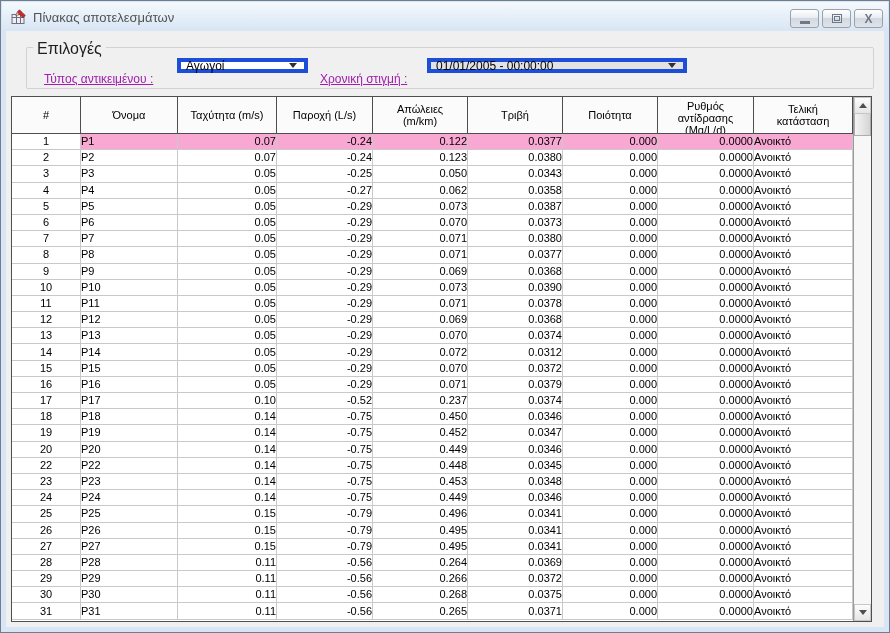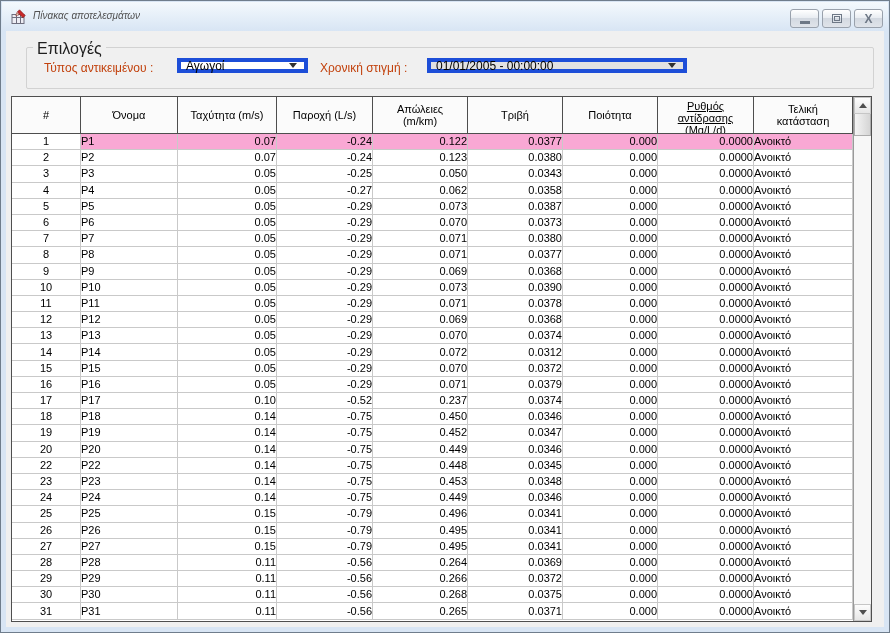--- a/index.html
+++ b/index.html
@@ -3,55 +3,55 @@
 <meta charset="utf-8">
 <style>
   html,body{margin:0;padding:0;background:#888;}
   .screen{position:relative;width:890px;height:633px;font-family:"Liberation Sans",sans-serif;
           -webkit-font-smoothing:antialiased;overflow:hidden;}
   
   .window{position:absolute;inset:0;background:#D8E5F4;border:1px solid #6F7D8C;box-sizing:border-box;}
   .titlebar{position:absolute;left:1px;top:1px;right:1px;height:29px;
             background:linear-gradient(180deg,#F4F9FD 0%,#E7F0F9 45%,#D8E5F4 100%);}
   .title-icon{position:absolute;left:9px;top:7px;width:16px;height:16px;}
-  .title-text{position:absolute;left:31px;top:8px;font-size:10px;color:#525252;font-style:italic;}
+  .title-text{position:absolute;left:31px;top:8px;font-size:13px;color:#525252;}
   .win-buttons{position:absolute;top:7px;right:5px;display:flex;gap:3px;}
   .win-btn{width:29px;height:19px;border:1px solid #99A1AC;border-radius:3px;box-sizing:border-box;
            background:linear-gradient(180deg,#FFFFFF 0%,#E9EDF2 45%,#D3D9E1 50%,#E0E4EA 100%);
            display:flex;align-items:center;justify-content:center;}
   .glyph-min{width:10px;height:3px;background:#6E7886;margin-top:8px;}
   .glyph-max{position:relative;width:10px;height:9px;border:1px solid #6E7886;box-sizing:border-box;}
   .glyph-max::before{content:'';position:absolute;inset:1px;border:1px solid #6E7886;}
   .glyph-close{font-size:12px;font-weight:bold;color:#6E7886;line-height:1;}
   .client{position:absolute;left:5px;top:30px;right:5px;bottom:5px;background:#F0F0F0;}
   
   .groupbox{position:absolute;left:20px;top:16px;width:848px;height:42px;
             border:1px solid #D2D2D2;border-radius:2px;box-sizing:border-box;}
   .groupbox-label{position:absolute;top:-8px;left:6px;background:#F0F0F0;padding:0 4px;
                   font-size:16px;color:#1E1E1E;}
-  .opt-label{position:absolute;top:10px;height:21px;line-height:21px;font-size:12px;color:#c2410c;}
+  .opt-label{position:absolute;top:21px;height:21px;line-height:21px;font-size:12px;color:#a21caf;text-decoration:underline;}
   .lbl-type{left:17px;}
   .lbl-time{left:293px;}
   .combo{position:absolute;top:10px;height:15px;border:4px solid #1d4ed8;box-sizing:border-box;
          display:flex;align-items:center;cursor:default;gap:24px;}
   .combo-type{left:150px;width:131px;background:#FFFFFF;}
   .combo-time{left:400px;width:260px;background:#E2E2E2;}
   .combo-text{flex:1;font-size:12px;color:#000;padding-left:5px;white-space:nowrap;overflow:hidden;}
   .combo-arrow{width:0;height:0;border-left:4px solid transparent;border-right:4px solid transparent;
                border-top:5px solid #303030;margin-right:7px;}
   
   .grid{position:absolute;left:5px;top:65px;width:861px;height:526px;border:1px solid #4F4F4F;
         box-sizing:border-box;background:#FFFFFF;display:flex;}
   .grid-main{flex:1;overflow:hidden;}
   table.results{border-collapse:separate;border-spacing:0;table-layout:fixed;width:841px;font-size:11px;color:#000;}
   table.results th{height:35px;padding:0;background:#FBFBFB;font-weight:normal;
                    border-right:1px solid #4E4E4E;border-bottom:1px solid #4E4E4E;box-sizing:border-box;}
   .hwrap{height:33px;display:flex;align-items:center;justify-content:center;
          white-space:pre-line;line-height:12px;overflow:hidden;text-align:center;}
-  th.th-reaction .hwrap{align-items:flex-start;padding-top:3px;text-decoration:underline;}
+  th.th-reaction .hwrap{align-items:flex-start;padding-top:3px;}
   table.results tr.datarow{height:16.2px;}
   table.results td{padding:0;height:16.2px;line-height:15px;box-sizing:border-box;
                    border-right:1px solid #C9C9C9;border-bottom:1px solid #C9C9C9;
                    overflow:hidden;white-space:nowrap;background:#FFFFFF;}
   td.c-rownum{background:#F2F2F2;border-right:1px solid #4E4E4E;border-bottom:1px solid #4E4E4E;
               text-align:center;}
   td.c-r{text-align:right;padding-right:4px;}
   td.c-l{text-align:left;padding-left:3px;}
   tr.selected td:not(.c-rownum){background:#f9a8d4;}
   

